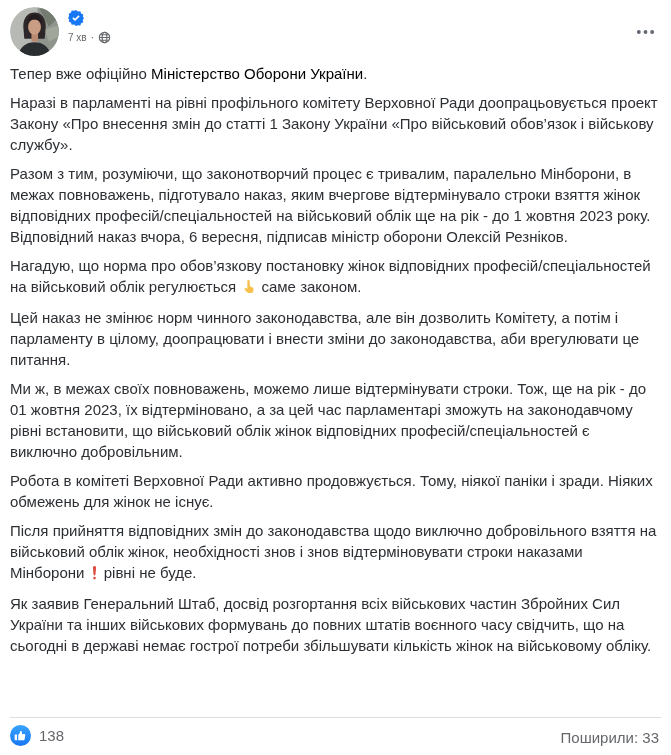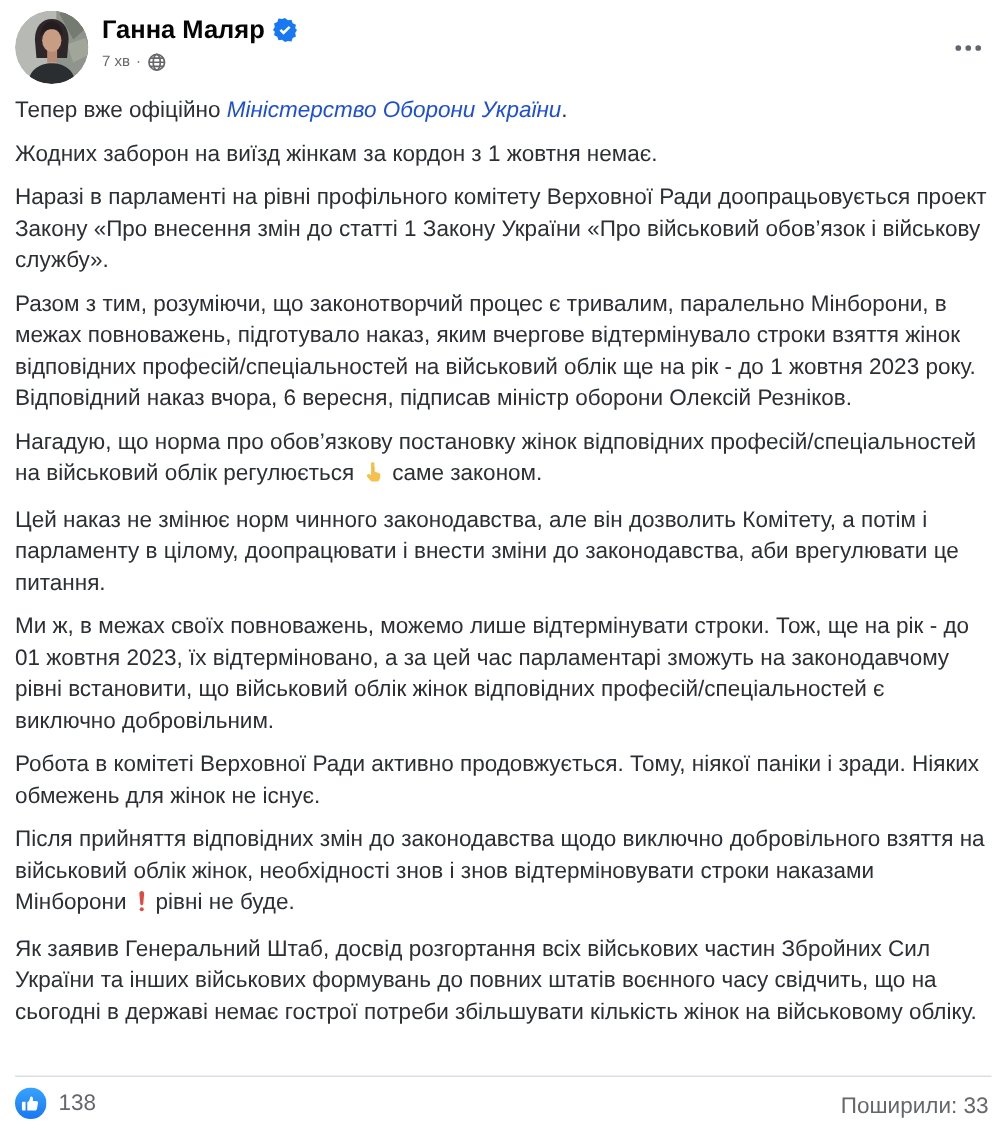--- a/index.html
+++ b/index.html
@@ -13,21 +13,21 @@
   .hdr-meta{margin-left:9px;flex:1 1 auto;padding-top:3px;}
   .name-row{display:flex;align-items:center;gap:5px;}
   .author{font-size:17px;font-weight:bold;color:#050505;cursor:pointer;line-height:20px;}
   .vbadge{display:inline-flex;align-items:center;}
   .sub-row{display:flex;align-items:center;gap:4px;margin-top:4px;font-size:10px;color:#65676b;line-height:15px;}
   .more-btn{background:none;border:0;padding:8px 6px;cursor:pointer;margin-top:8px;}
 
   
   .content{padding:4px 10px 0 10px;font-size:15px;line-height:21px;color:#2c2f33;height:662px;overflow:hidden;}
   .content p{margin:0 0 8px 0;}
-  .lnk{color:#1d4ed8;text-decoration:none;cursor:pointer;font-style:italic;}
+  .lnk{color:#000000;text-decoration:none;cursor:pointer;}
   .emoji{display:inline-block;vertical-align:-2px;margin:0 2px;}
 
   
   .ftr{position:absolute;left:0;right:0;bottom:0;background:#fff;}
   .divider{border-top:1px solid #dcdee3;margin:0 10px;}
   .stats{display:flex;justify-content:space-between;align-items:flex-end;padding:7px 12px 9px 10px;}
   .reactions{display:flex;align-items:center;gap:8px;cursor:pointer;}
   .count,.shares{font-size:15px;color:#65676b;}
   .shares{cursor:pointer;}
 </style>
@@ -52,21 +52,20 @@
           <path d="M13 19c0-9 5-13.5 11-13.5S35 10 35 19l-1 12H14z" fill="#2e272a"></path>
           <rect x="21" y="25" width="6.5" height="9" fill="#b98a72"></rect>
           <path d="M8.5 48c.5-9 7.5-13.5 15.5-13.5S39 39 39.5 48z" fill="#2b2e31"></path>
           <ellipse cx="24" cy="19.5" rx="6.3" ry="7.6" fill="#c99d83"></ellipse>
           <path d="M16.5 17c.8-7.5 4.5-10 7.5-10s6.7 2.5 7.5 10c-1.8-3.2-3.7-4.8-7.5-4.8s-5.7 1.6-7.5 4.8z" fill="#241d20"></path>
         </g>
       </svg>
     </div>
     <div class="hdr-meta">
       <div class="name-row">
-        <span class="author">Ганна Маляр</span>
         <span class="vbadge">
           <svg viewBox="0 0 20 20" width="16" height="16">
             <path d="M10 0l2.4 1.8 3-.3 1 2.8 2.7 1.3-.6 2.9L20 10l-1.5 2.5.6 2.9-2.7 1.3-1 2.8-3-.3L10 20l-2.4-1.8-3 .3-1-2.8L.9 14.4l.6-2.9L0 10l1.5-2.5-.6-2.9 2.7-1.3 1-2.8 3 .3z" fill="#1877F2"></path>
             <path d="M8.8 13.9L5.4 10.6l1.5-1.5 1.9 1.8 4.3-4.2 1.5 1.5z" fill="#fff"></path>
           </svg>
         </span>
       </div>
       <div class="sub-row">
         <span>7 хв</span>
         <span>·</span>
@@ -86,21 +85,20 @@
         <circle cx="3" cy="3" r="2" fill="#606770"></circle>
         <circle cx="10" cy="3" r="2" fill="#606770"></circle>
         <circle cx="17" cy="3" r="2" fill="#606770"></circle>
       </svg>
     </button>
   </div>
 
   <div class="content">
     <p><span>Тепер вже офіційно </span><a class="lnk">Міністерство Оборони України</a><span>.</span></p>
 
-    <p>Жодних заборон на виїзд жінкам за кордон з 1 жовтня немає.</p>
     <p>Наразі в парламенті на рівні профільного комітету Верховної Ради доопрацьовується проект Закону «Про внесення змін до статті 1 Закону України «Про військовий обов’язок і військову службу».</p>
     <p>Разом з тим, розуміючи, що законотворчий процес є тривалим, паралельно Мінборони, в межах повноважень, підготувало наказ, яким вчергове відтермінувало строки взяття жінок відповідних професій/спеціальностей на військовий облік ще на рік - до 1 жовтня 2023 року. Відповідний наказ вчора, 6 вересня, підписав міністр оборони Олексій Резніков.</p>
 
     <p><span>Нагадую, що норма про обов’язкову постановку жінок відповідних професій/спеціальностей на військовий облік регулюється </span><span class="emoji"><svg viewBox="0 0 16 18" width="13" height="15">
             <path fill="#f7c04b" d="M6.6 2.4C6.6 1.6 7.2 1 8 1s1.4.6 1.4 1.4V9h.8l3 1.2c.7.3 1.1 1 1 1.7l-.4 2.8c-.2 1.3-1.3 2.3-2.6 2.3H8.3c-.9 0-1.8-.4-2.4-1.1l-2.3-2.6c-.5-.6-.5-1.5.1-2 .4-.4 1-.5 1.5-.2l1.4.8z"></path>
             <path fill="#e2a43e" d="M9.4 9V5.2h-.8V9z" opacity=".6"></path>
           </svg></span><span> саме законом.</span></p>
 
     <p>Цей наказ не змінює норм чинного законодавства, але він дозволить Комітету, а потім і парламенту в цілому, доопрацювати і внести зміни до законодавства, аби врегулювати це питання.</p>
     <p>Ми ж, в межах своїх повноважень, можемо лише відтермінувати строки. Тож, ще на рік - до 01 жовтня 2023, їх відтерміновано, а за цей час парламентарі зможуть на законодавчому рівні встановити, що військовий облік жінок відповідних професій/спеціальностей є виключно добровільним.</p>

